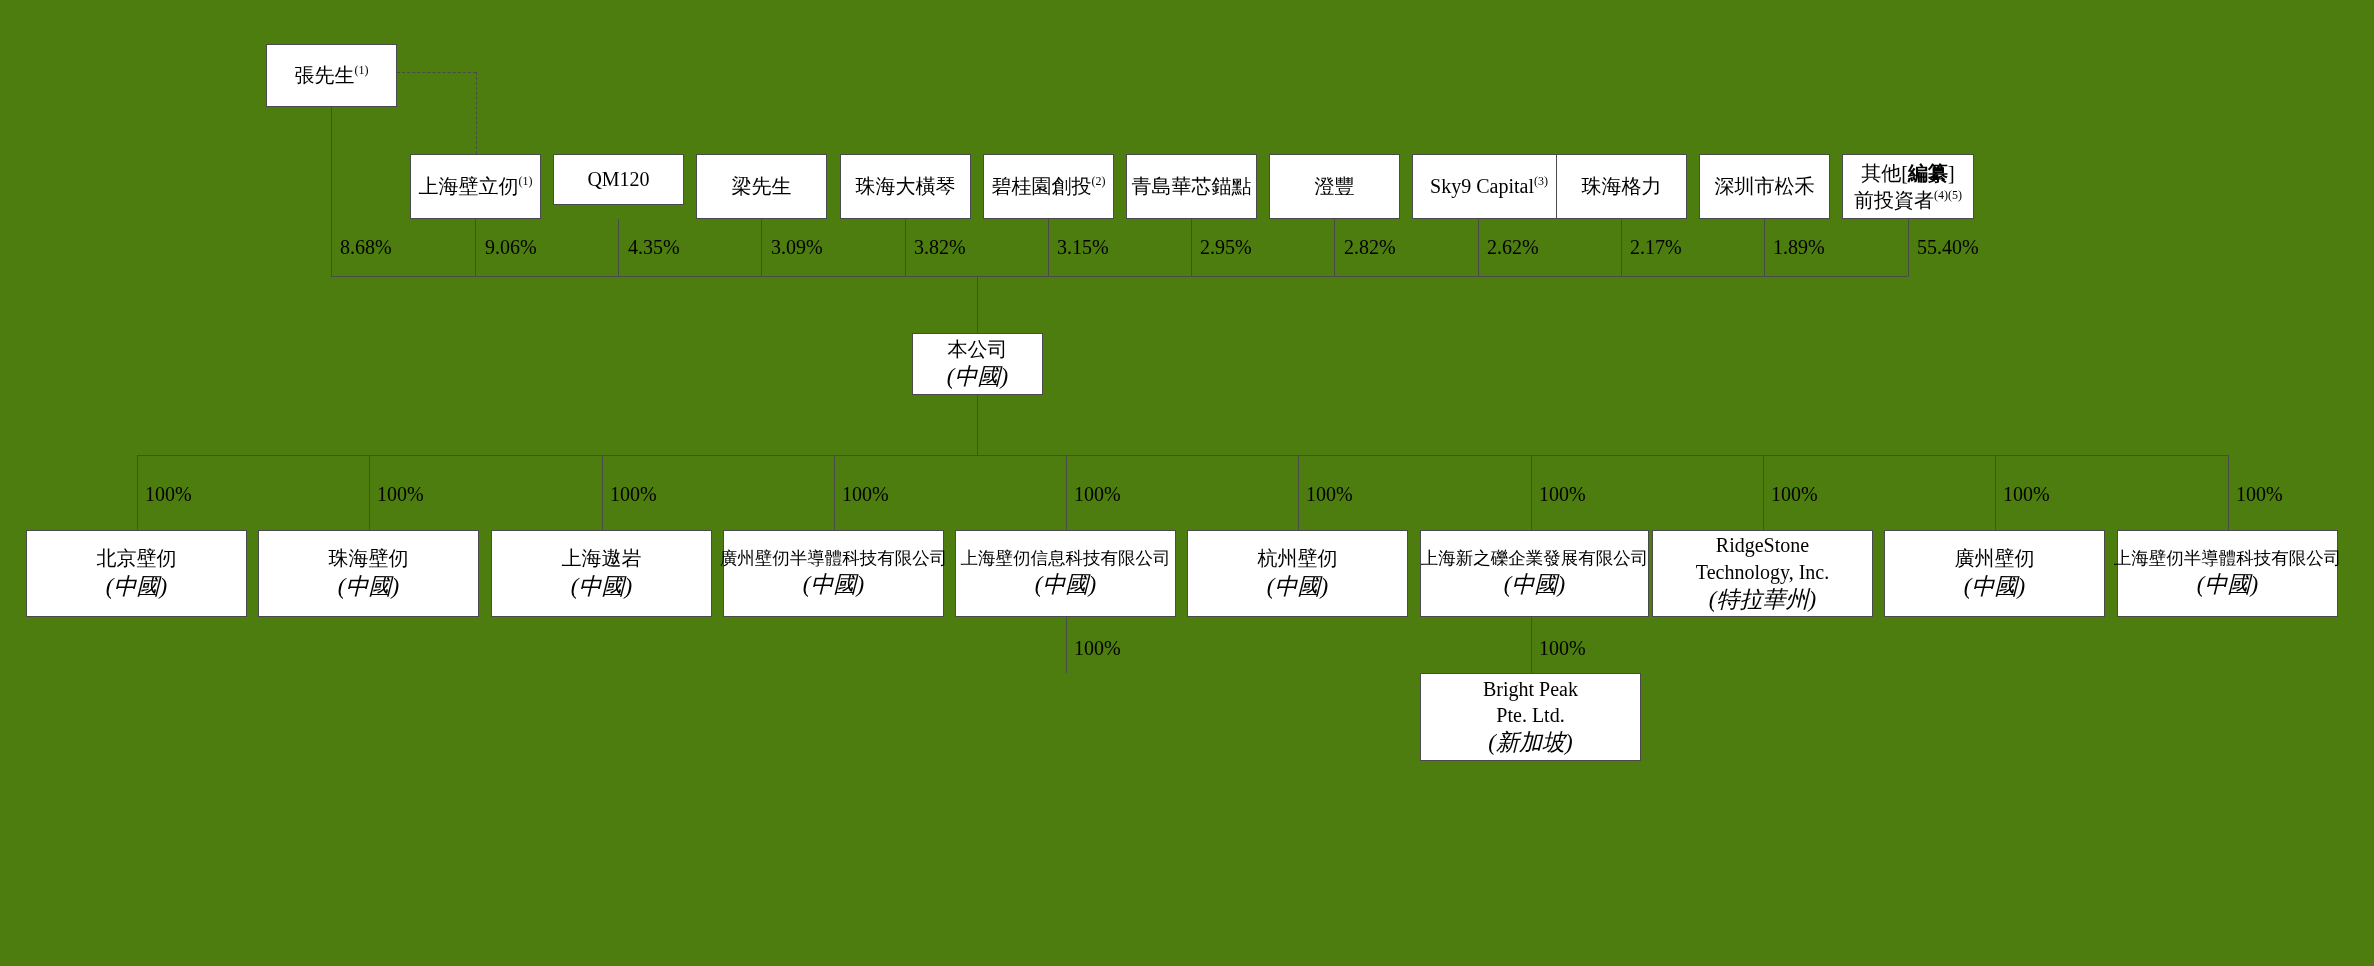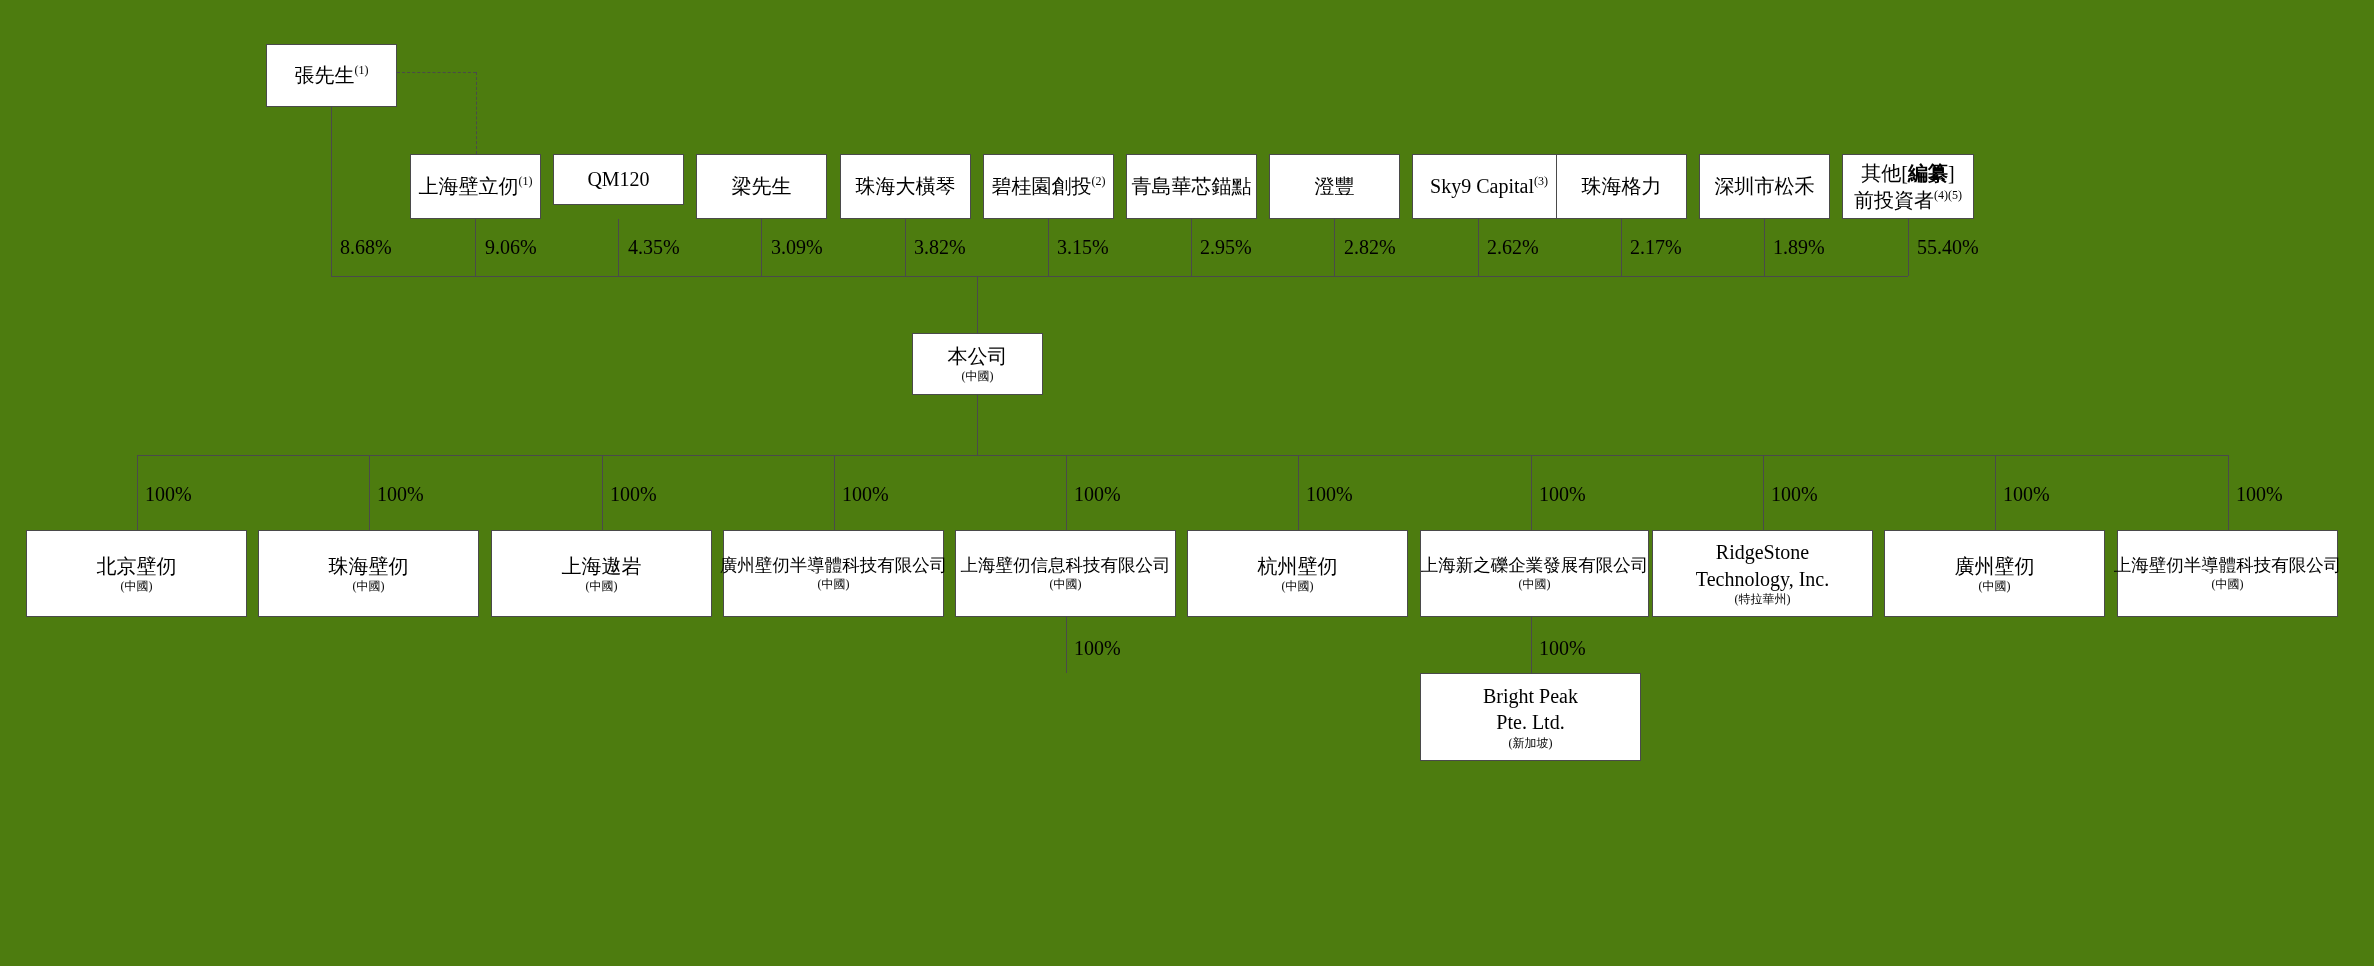--- a/index.html
+++ b/index.html
@@ -15,21 +15,21 @@
     position:absolute;
     border:1.5px solid #4a4a4a;
     background:#fff;
     box-sizing:border-box;
     display:flex;flex-direction:column;
     align-items:center;justify-content:center;
     text-align:center;
   }
   .nm{display:block;font-size:20px;line-height:1.32;}
   .sm .nm{font-size:17.5px;white-space:nowrap;font-family:Liberation Serif, serif;}
-  .region{display:block;font-size:12px;line-height:1.3;}
+  .region{display:block;font-style:italic;font-size:23px;line-height:1.3;}
   sup{font-size:12px;line-height:0;vertical-align:super;}
   .bold{font-weight:bold;}
   .pct{position:absolute;font-size:20px;line-height:1;white-space:nowrap;}
   .vline{position:absolute;width:0;border-left:1.5px solid #4a4a4a;}
   .hline{position:absolute;height:0;border-top:1.5px solid #4a4a4a;}
   .dashv{border-left-style:dashed;}
   .dashh{border-top-style:dashed;}
 </style>
 </head>
 <body>

